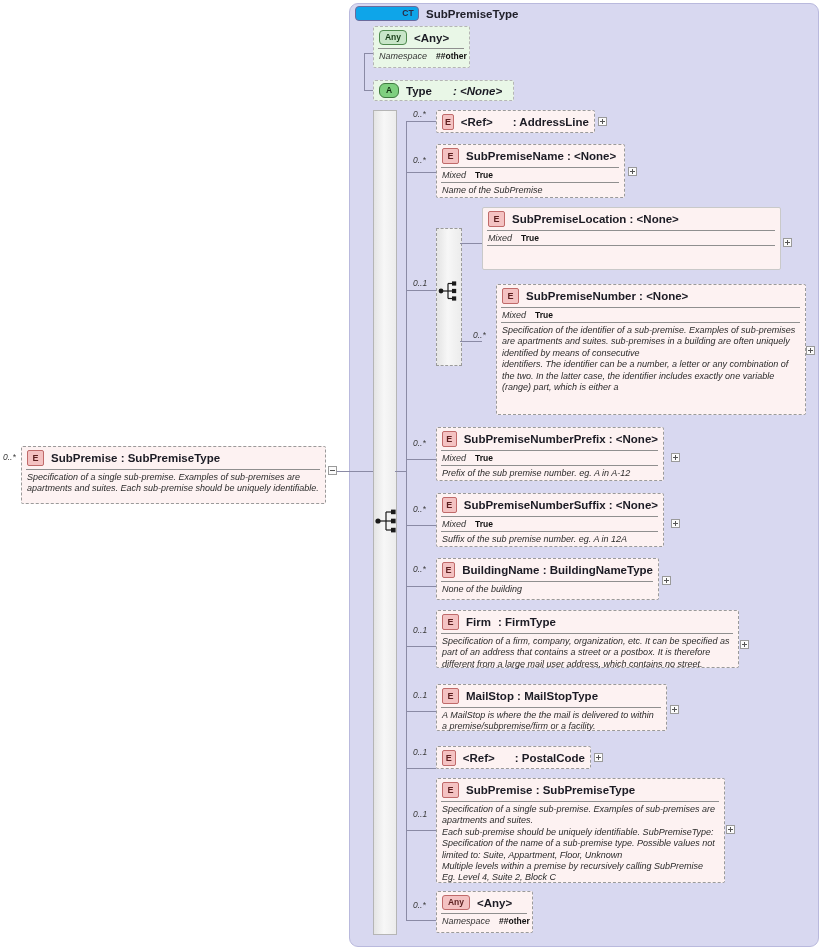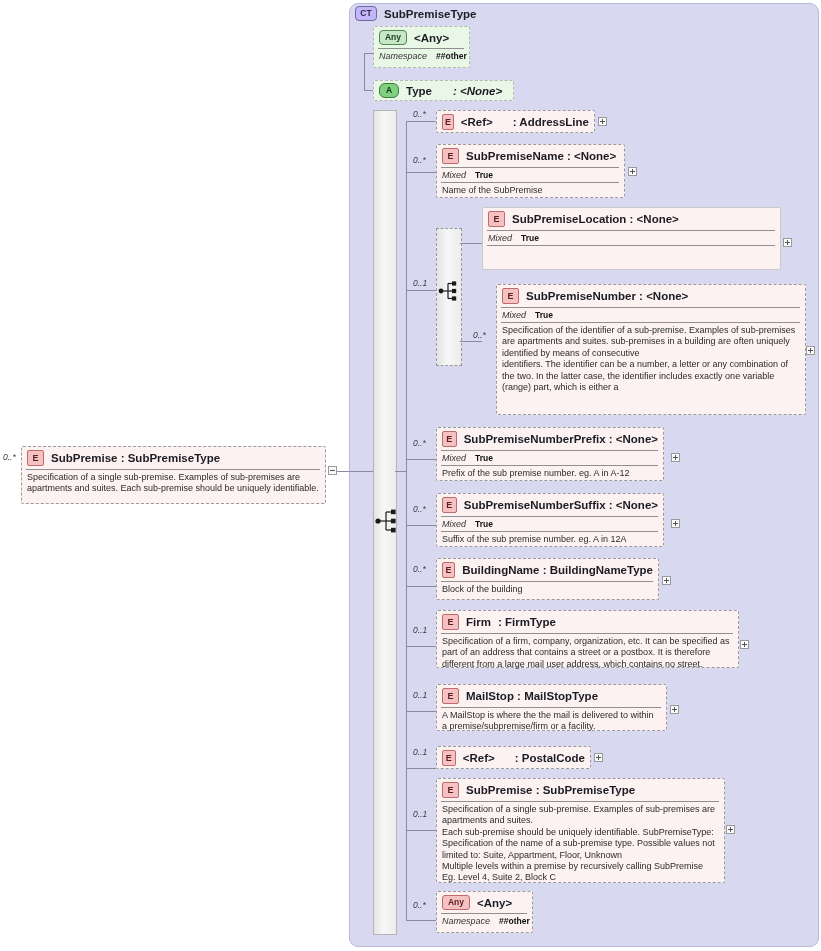--- a/index.html
+++ b/index.html
@@ -28,22 +28,23 @@
     white-space:nowrap;
   }
   .badge{
     display:inline-flex;align-items:center;justify-content:center;
     font-size:8.5px;font-weight:bold;line-height:1;
     border-radius:5px;
     letter-spacing:0px;
   }
   .badge.ct{
     width:20px;height:13px;
-    background:#c4b5fd;border:1px solid #6b6b9c;color:#2a2a46;
+    background:#0ea5e9;border:1px solid #6b6b9c;color:#2a2a46;
     border-radius:4px;
+    padding-left:42px;
   }
 
   
   .node{
     position:absolute;
     box-sizing:border-box;
   }
   .node .frame{
     position:absolute;inset:0;
     border:1px dashed #9a9a9a;
@@ -86,21 +87,21 @@
     height:1px;background:#8f8f8f;margin:1px 0 2px 0;
   }
   .prop-row{
     display:flex;align-items:baseline;gap:9px;
     font-size:9px;color:#222;
     padding:0 0 1px 1px;
   }
   .prop-row .k{font-style:italic;color:#333;}
   .prop-row .v{font-weight:bold;font-size:8.5px;color:#111;}
   .doc{
-    font-size:9px;color:#2b2b2b;
+    font-size:9px;font-style:italic;color:#2b2b2b;
     line-height:11.4px;
     padding:0 0 1px 1px;
   }
   .doc div{white-space:pre-wrap;}
 
   
   .node.green .frame{background:#e9f7e7;border-color:#b5b5b5;}
 
   
   .seqbar{
@@ -352,21 +353,21 @@
   <div class="ln h" style="left:406px;top:586px;width:30px;"></div>
   <div class="occ" style="left:413px;top:564px;">0..*</div>
   <div class="node" style="left:436px;top:558px;width:223px;height:42px;">
     <div class="frame"></div>
     <div class="inner">
       <div class="node-title">
         <span class="badge e">E</span>
         <span class="nm">BuildingName : BuildingNameType</span>
       </div>
       <div class="sep"></div>
-      <div class="doc">Block of the building</div>
+      <div class="doc">None of the building</div>
     </div>
   </div>
   <div class="tog plus" style="left:662px;top:576px;"></div>
 
   <div class="ln h" style="left:406px;top:646px;width:30px;"></div>
   <div class="occ" style="left:413px;top:625px;">0..1</div>
   <div class="node" style="left:436px;top:610px;width:303px;height:58px;">
     <div class="frame"></div>
     <div class="inner">
       <div class="node-title">

